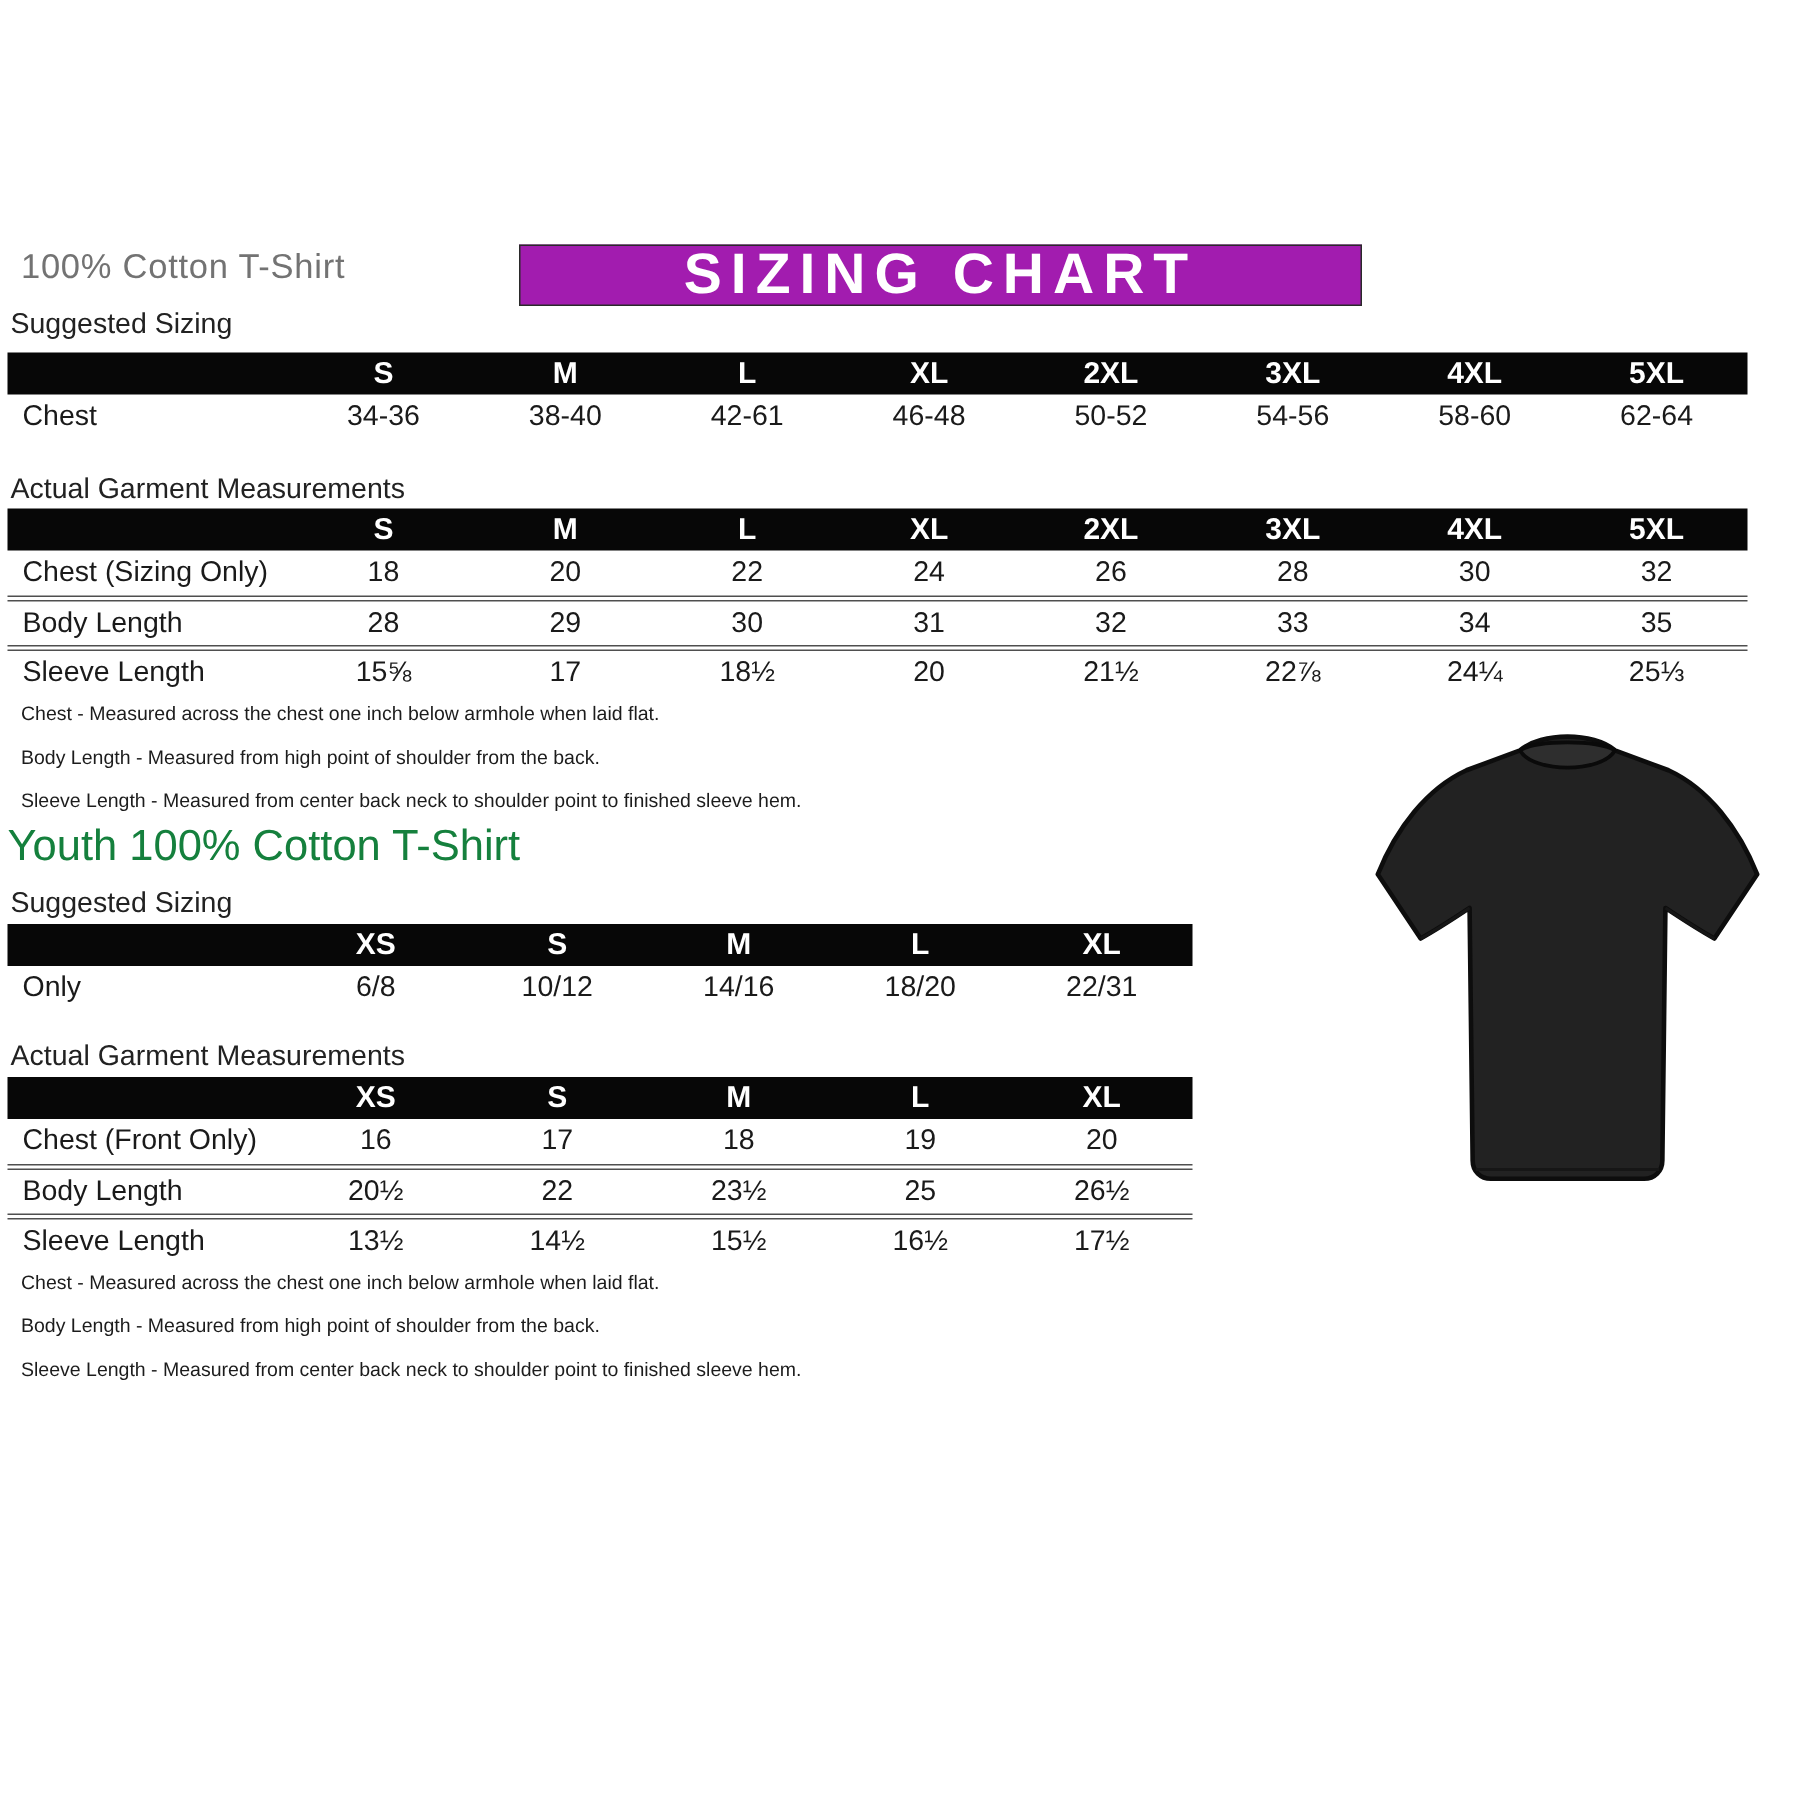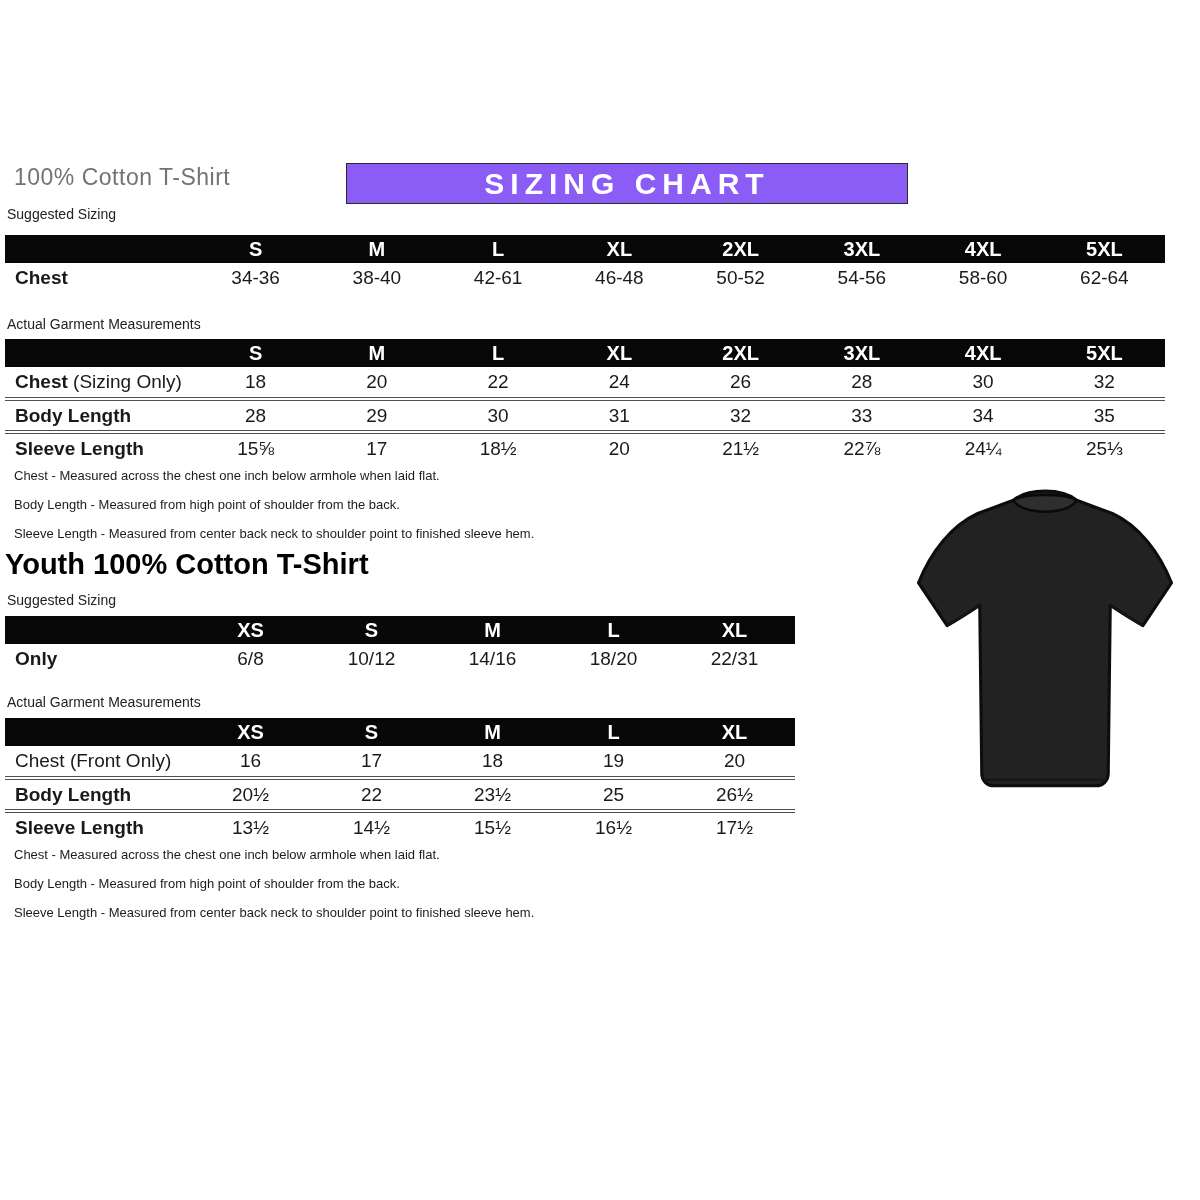--- a/index.html
+++ b/index.html
@@ -21,35 +21,35 @@
     color: #737373;
     letter-spacing: 0.5px;
     white-space: nowrap;
   }
   .banner {
     position: absolute;
     left: 346px;
     top: 163px;
     width: 562px;
     height: 41px;
-    background: #8b5cf6;
+    background: #a21caf;
     color: #ffffff;
-    font-size: 30px;
+    font-size: 38px;
     font-weight: bold;
     letter-spacing: 6px;
     display: flex;
     align-items: center;
     justify-content: center;
     border: 1px solid #2a2a2a;
     box-sizing: border-box;
   }
   .section-label {
     position: absolute;
     left: 7px;
-    font-size: 14px;
+    font-size: 19px;
     color: #222222;
     white-space: nowrap;
   }
   .lbl-adult-suggested { top: 206px; }
   .lbl-adult-actual    { top: 316px; }
   .lbl-youth-suggested { top: 592px; }
   .lbl-youth-actual    { top: 694px; }
 
   .tbl { position: absolute; left: 5px; }
   .tbl-adult-suggested { top: 235px; width: 1160px; }
@@ -78,39 +78,39 @@
   }
   .thead .cell { font-size: 20px; }
   .label-cell {
     flex: 0 0 190px;
     text-align: left;
     padding-left: 10px;
     box-sizing: border-box;
   }
   .tbl-youth-suggested .label-cell,
   .tbl-youth-actual .label-cell { flex: 0 0 185px; }
-  .b { font-weight: bold; }
+  .b { font-weight: normal; }
   .lined { border-top: 4px double #4f4f4f; height: 33px; align-items: center; }
 
   .notes { position: absolute; left: 14px; width: 800px; }
   .notes-adult { top: 461px; }
   .notes-youth { top: 840px; }
   .note-line {
     font-size: 13px;
     line-height: 29px;
     color: #1c1c1c;
     white-space: nowrap;
   }
   .youth-title {
     position: absolute;
     left: 5px;
     top: 548px;
     font-size: 29px;
-    font-weight: bold;
-    color: #000000;
+    font-weight: normal;
+    color: #15803d;
     white-space: nowrap;
   }
   .tshirt-photo {
     position: absolute;
     left: 892px;
     top: 472px;
     width: 306px;
     height: 338px;
   }
 </style>

